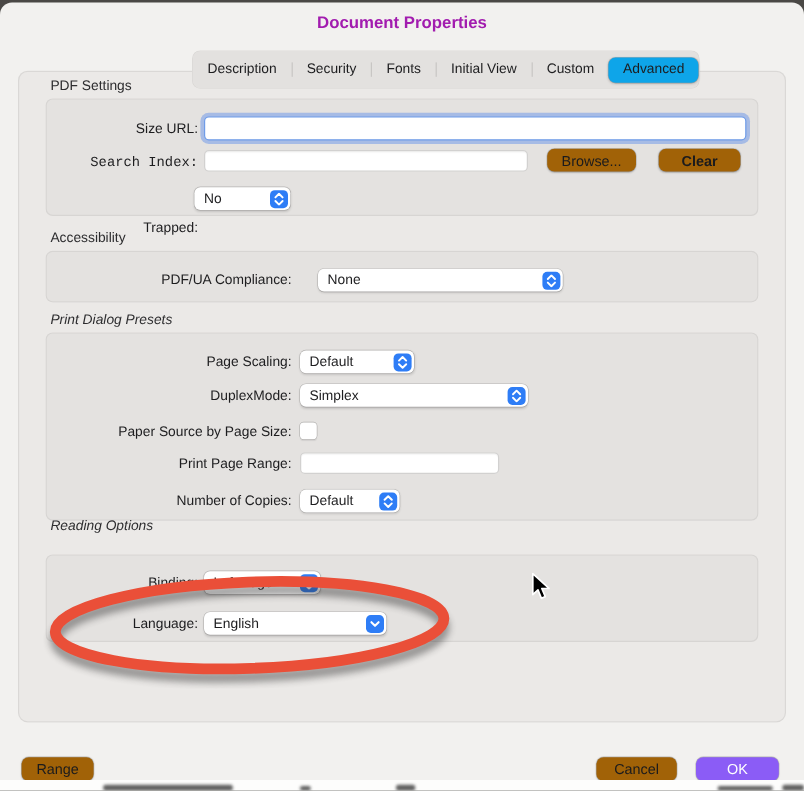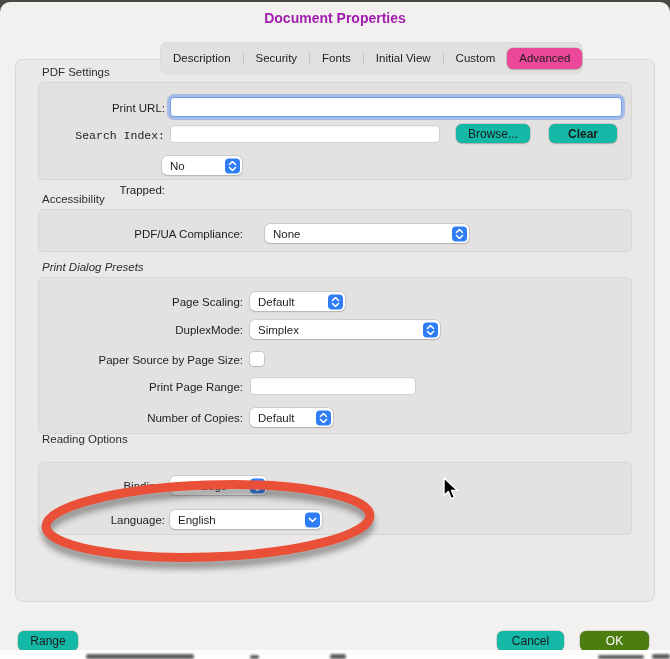--- a/index.html
+++ b/index.html
@@ -7,40 +7,40 @@
   body { font-family:"Liberation Sans", sans-serif; background:#4a4845; position:relative; overflow:hidden; }
   .abs { position:absolute; }
 
   #dialog { left:0; top:2px; width:670px; height:648px; background:#f2f1ef; border-radius:10px 10px 0 0; }
 
   .win-title { left:0; top:8px; width:670px; text-align:center; font-size:14px; font-weight:bold; color:#a21caf; }
 
   
   .tabstrip { left:112px; top:40px; height:21px; display:flex; align-items:center; background:#e3e1df; border-radius:7px; box-shadow:inset 0 0 0 0.5px rgba(0,0,0,0.05); padding:16px 1px; z-index:5;margin-left:48px; }
   .tab { height:21px; display:flex; align-items:center; padding:0 12px; font-size:11.5px; color:#1d1d1f; border-radius:6px; white-space:nowrap; cursor:default; }
-  .tab.selected { background:#ec4899; box-shadow:0 0 0 0.5px rgba(0,0,0,0.18), 0 1px 2px rgba(0,0,0,0.18); font-weight:normal; }
+  .tab.selected { background:#0ea5e9; box-shadow:0 0 0 0.5px rgba(0,0,0,0.18), 0 1px 2px rgba(0,0,0,0.18); font-weight:normal; }
   .tabsep { width:1px; height:12px; background:#c8c6c4; }
 
   .tabbox { left:15px; top:57px; width:640px; height:543px; background:#ebe9e7; border:1px solid rgba(0,0,0,0.07); border-radius:8px; }
 
   .sec-title { font-size:11.5px; color:#2d2d2f; }
   .panel { background:#e4e2e0; border:1px solid rgba(0,0,0,0.055); border-radius:6px; }
 
   .lbl { font-size:11.5px; color:#1d1d1f; text-align:right; white-space:nowrap; }
 
   .tinput { background:#fff; border:1px solid #d2d1d0; border-radius:4px; font-size:11.5px; color:#1d1d1f; padding:0 6px; outline:none; box-shadow:inset 0 1px 1px rgba(0,0,0,0.05); }
   .tinput.focused { border:1px solid #6f9ce8; box-shadow:0 0 0 3px rgba(90,140,235,0.45); }
 
   .dropdown { background:#fff; border-radius:5px; box-shadow:0 0 0 0.5px rgba(0,0,0,0.18), 0 1px 2px rgba(0,0,0,0.14); display:flex; align-items:center; font-size:11.5px; color:#1d1d1f; padding-left:8px; cursor:default; }
   .dd-btn { position:absolute; right:2px; top:50%; transform:translateY(-50%); width:15px; height:15px; background:#2e7df6; border-radius:4px; display:flex; align-items:center; justify-content:center; }
 
   .checkbox { background:#fff; border-radius:3px; box-shadow:0 0 0 0.5px rgba(0,0,0,0.22), 0 1px 1px rgba(0,0,0,0.08); }
 
-  .btn { background:#14b8a6; border-radius:6px; box-shadow:0 0 0 0.5px rgba(0,0,0,0.18), 0 0.5px 1.5px rgba(0,0,0,0.18); display:flex; align-items:center; justify-content:center; font-size:12px; color:#1b1b1d; cursor:default; }
-  .btn-primary { background:#4d7c0f; color:#ffffff; }
+  .btn { background:#a16207; border-radius:6px; box-shadow:0 0 0 0.5px rgba(0,0,0,0.18), 0 0.5px 1.5px rgba(0,0,0,0.18); display:flex; align-items:center; justify-content:center; font-size:12px; color:#1b1b1d; cursor:default; }
+  .btn-primary { background:#8b5cf6; color:#ffffff; }
 
   .sliver { left:0; top:650px; width:670px; height:9px; background:#fdfdfc; overflow:hidden; }
   .smudge { position:absolute; background:#454545; filter:blur(1.2px); border-radius:2px; opacity:.85; }
 </style>
 </head>
 <body>
 
 <div id="dialog" class="abs">
 
   <div class="abs win-title">Document Properties</div>
@@ -56,21 +56,21 @@
     <div class="tabsep"></div>
     <div class="tab">Initial View</div>
     <div class="tabsep"></div>
     <div class="tab">Custom</div>
     <div class="tab selected">Advanced</div>
   </div>
 
   <div class="abs sec-title" style="left:42px; top:64px;">PDF Settings</div>
   <div class="abs panel" style="left:38px; top:80px; width:594px; height:98px;"></div>
 
-  <div class="abs lbl" style="left:20px; top:100px; width:145px;">Print URL:</div>
+  <div class="abs lbl" style="left:20px; top:100px; width:145px;">Size URL:</div>
   <input class="abs tinput focused" style="left: 170px; top: 95px; width: 452px; height: 20px;" value="">
 
   <div class="abs lbl" style="left:20px; top:127px; width:145px;font-family:Liberation Mono, monospace;">Search Index:</div>
   <input class="abs tinput" style="left: 170px; top: 123px; width: 270px; height: 18px;" value="">
   <div class="abs btn" style="left:456px; top:122px; width:74px; height:19px;">Browse...</div>
   <div class="abs btn" style="left:549px; top:122px; width:68px; height:19px;font-weight:bold;">Clear</div>
 
   <div class="abs lbl" style="left:20px; top:158px; width:145px;margin-top:24px;">Trapped:</div>
   <div class="abs dropdown" style="left:162px; top:154px; width:80px; height:19px;">
     <span>No</span>
@@ -131,21 +131,21 @@
   <div class="abs dropdown" style="left:250px; top:406px; width:83px; height:19px;">
     <span>Default</span>
     <span class="dd-btn">
       <svg width="9" height="11" viewBox="0 0 9 11">
           <path d="M1.5 4 L4.5 1 L7.5 4" stroke="#fff" stroke-width="1.6" fill="none" stroke-linecap="round" stroke-linejoin="round"></path>
           <path d="M1.5 7 L4.5 10 L7.5 7" stroke="#fff" stroke-width="1.6" fill="none" stroke-linecap="round" stroke-linejoin="round"></path>
         </svg>
     </span>
   </div>
 
-  <div class="abs sec-title" style="left:42px; top:431px;">Reading Options</div>
+  <div class="abs sec-title" style="left:42px; top:431px;font-style:italic;">Reading Options</div>
   <div class="abs panel" style="left:38px; top:460px; width:594px; height:73px;"></div>
 
   <div class="abs lbl" style="left:20px; top:478px; width:145px;">Binding:</div>
   <div class="abs dropdown" style="left:170px; top:474px; width:97px; height:19px;">
     <span>Left Edge</span>
     <span class="dd-btn">
       <svg width="9" height="11" viewBox="0 0 9 11">
           <path d="M1.5 4 L4.5 1 L7.5 4" stroke="#fff" stroke-width="1.6" fill="none" stroke-linecap="round" stroke-linejoin="round"></path>
           <path d="M1.5 7 L4.5 10 L7.5 7" stroke="#fff" stroke-width="1.6" fill="none" stroke-linecap="round" stroke-linejoin="round"></path>
         </svg>

